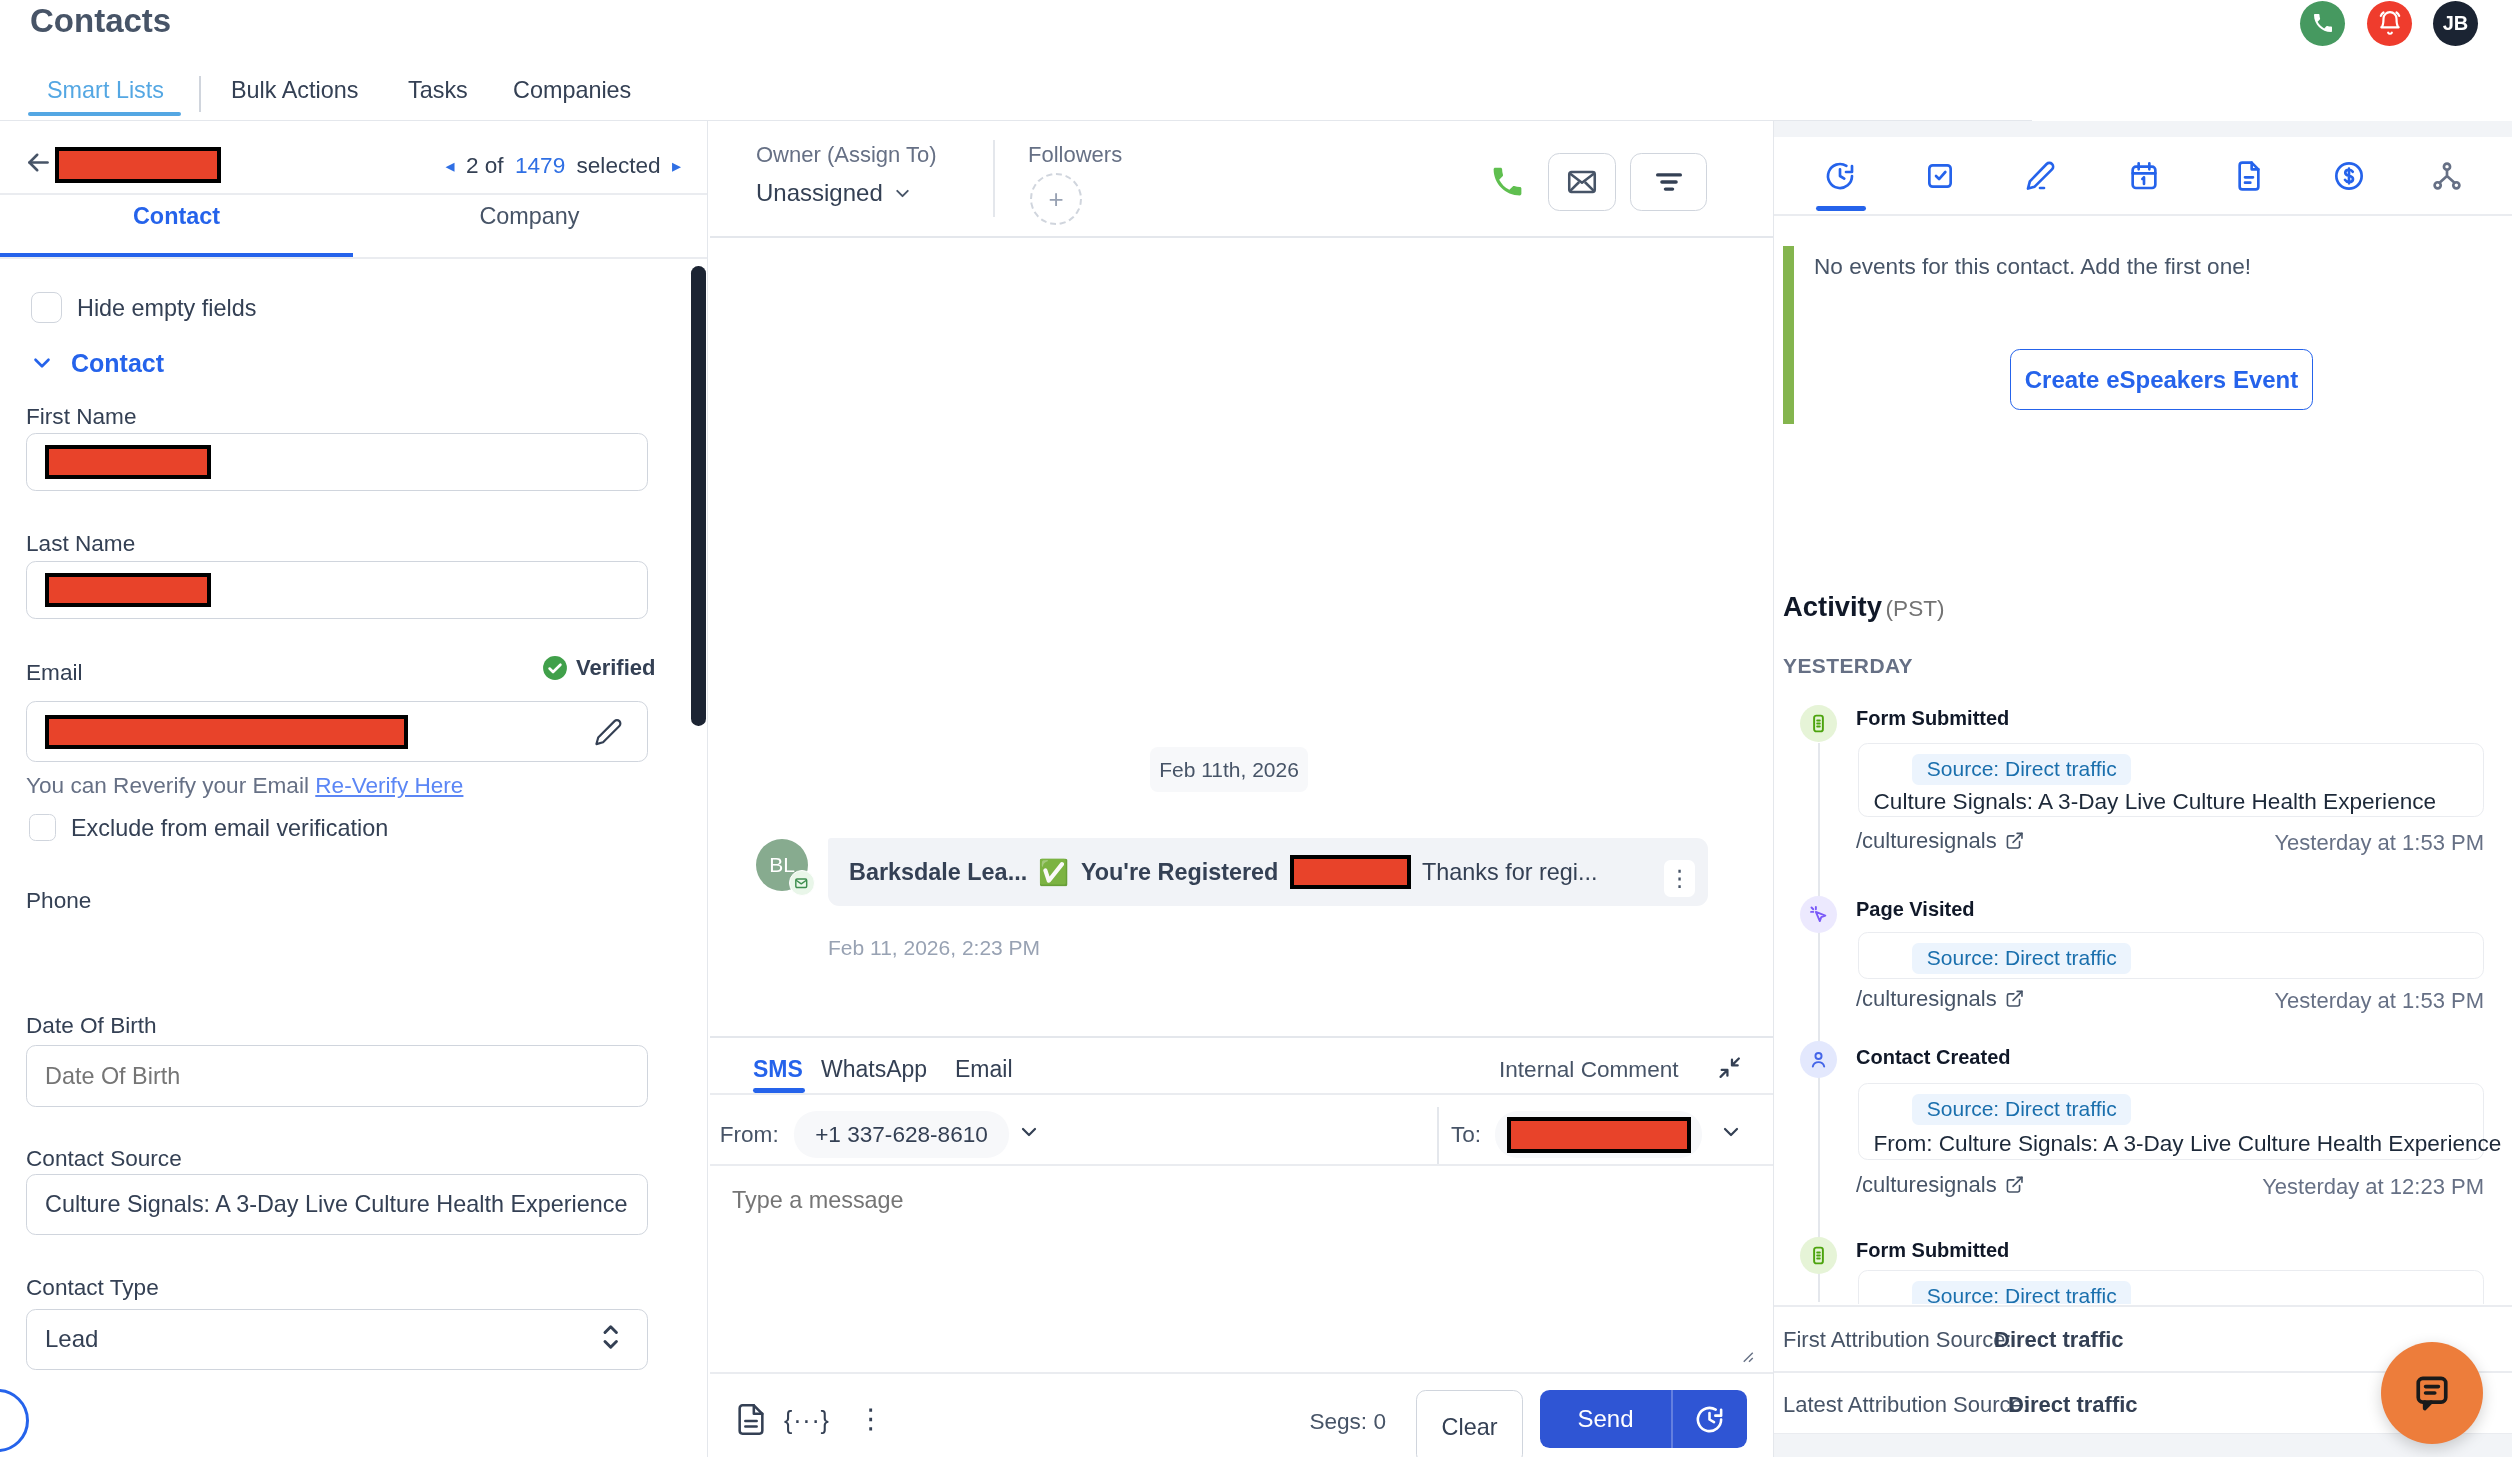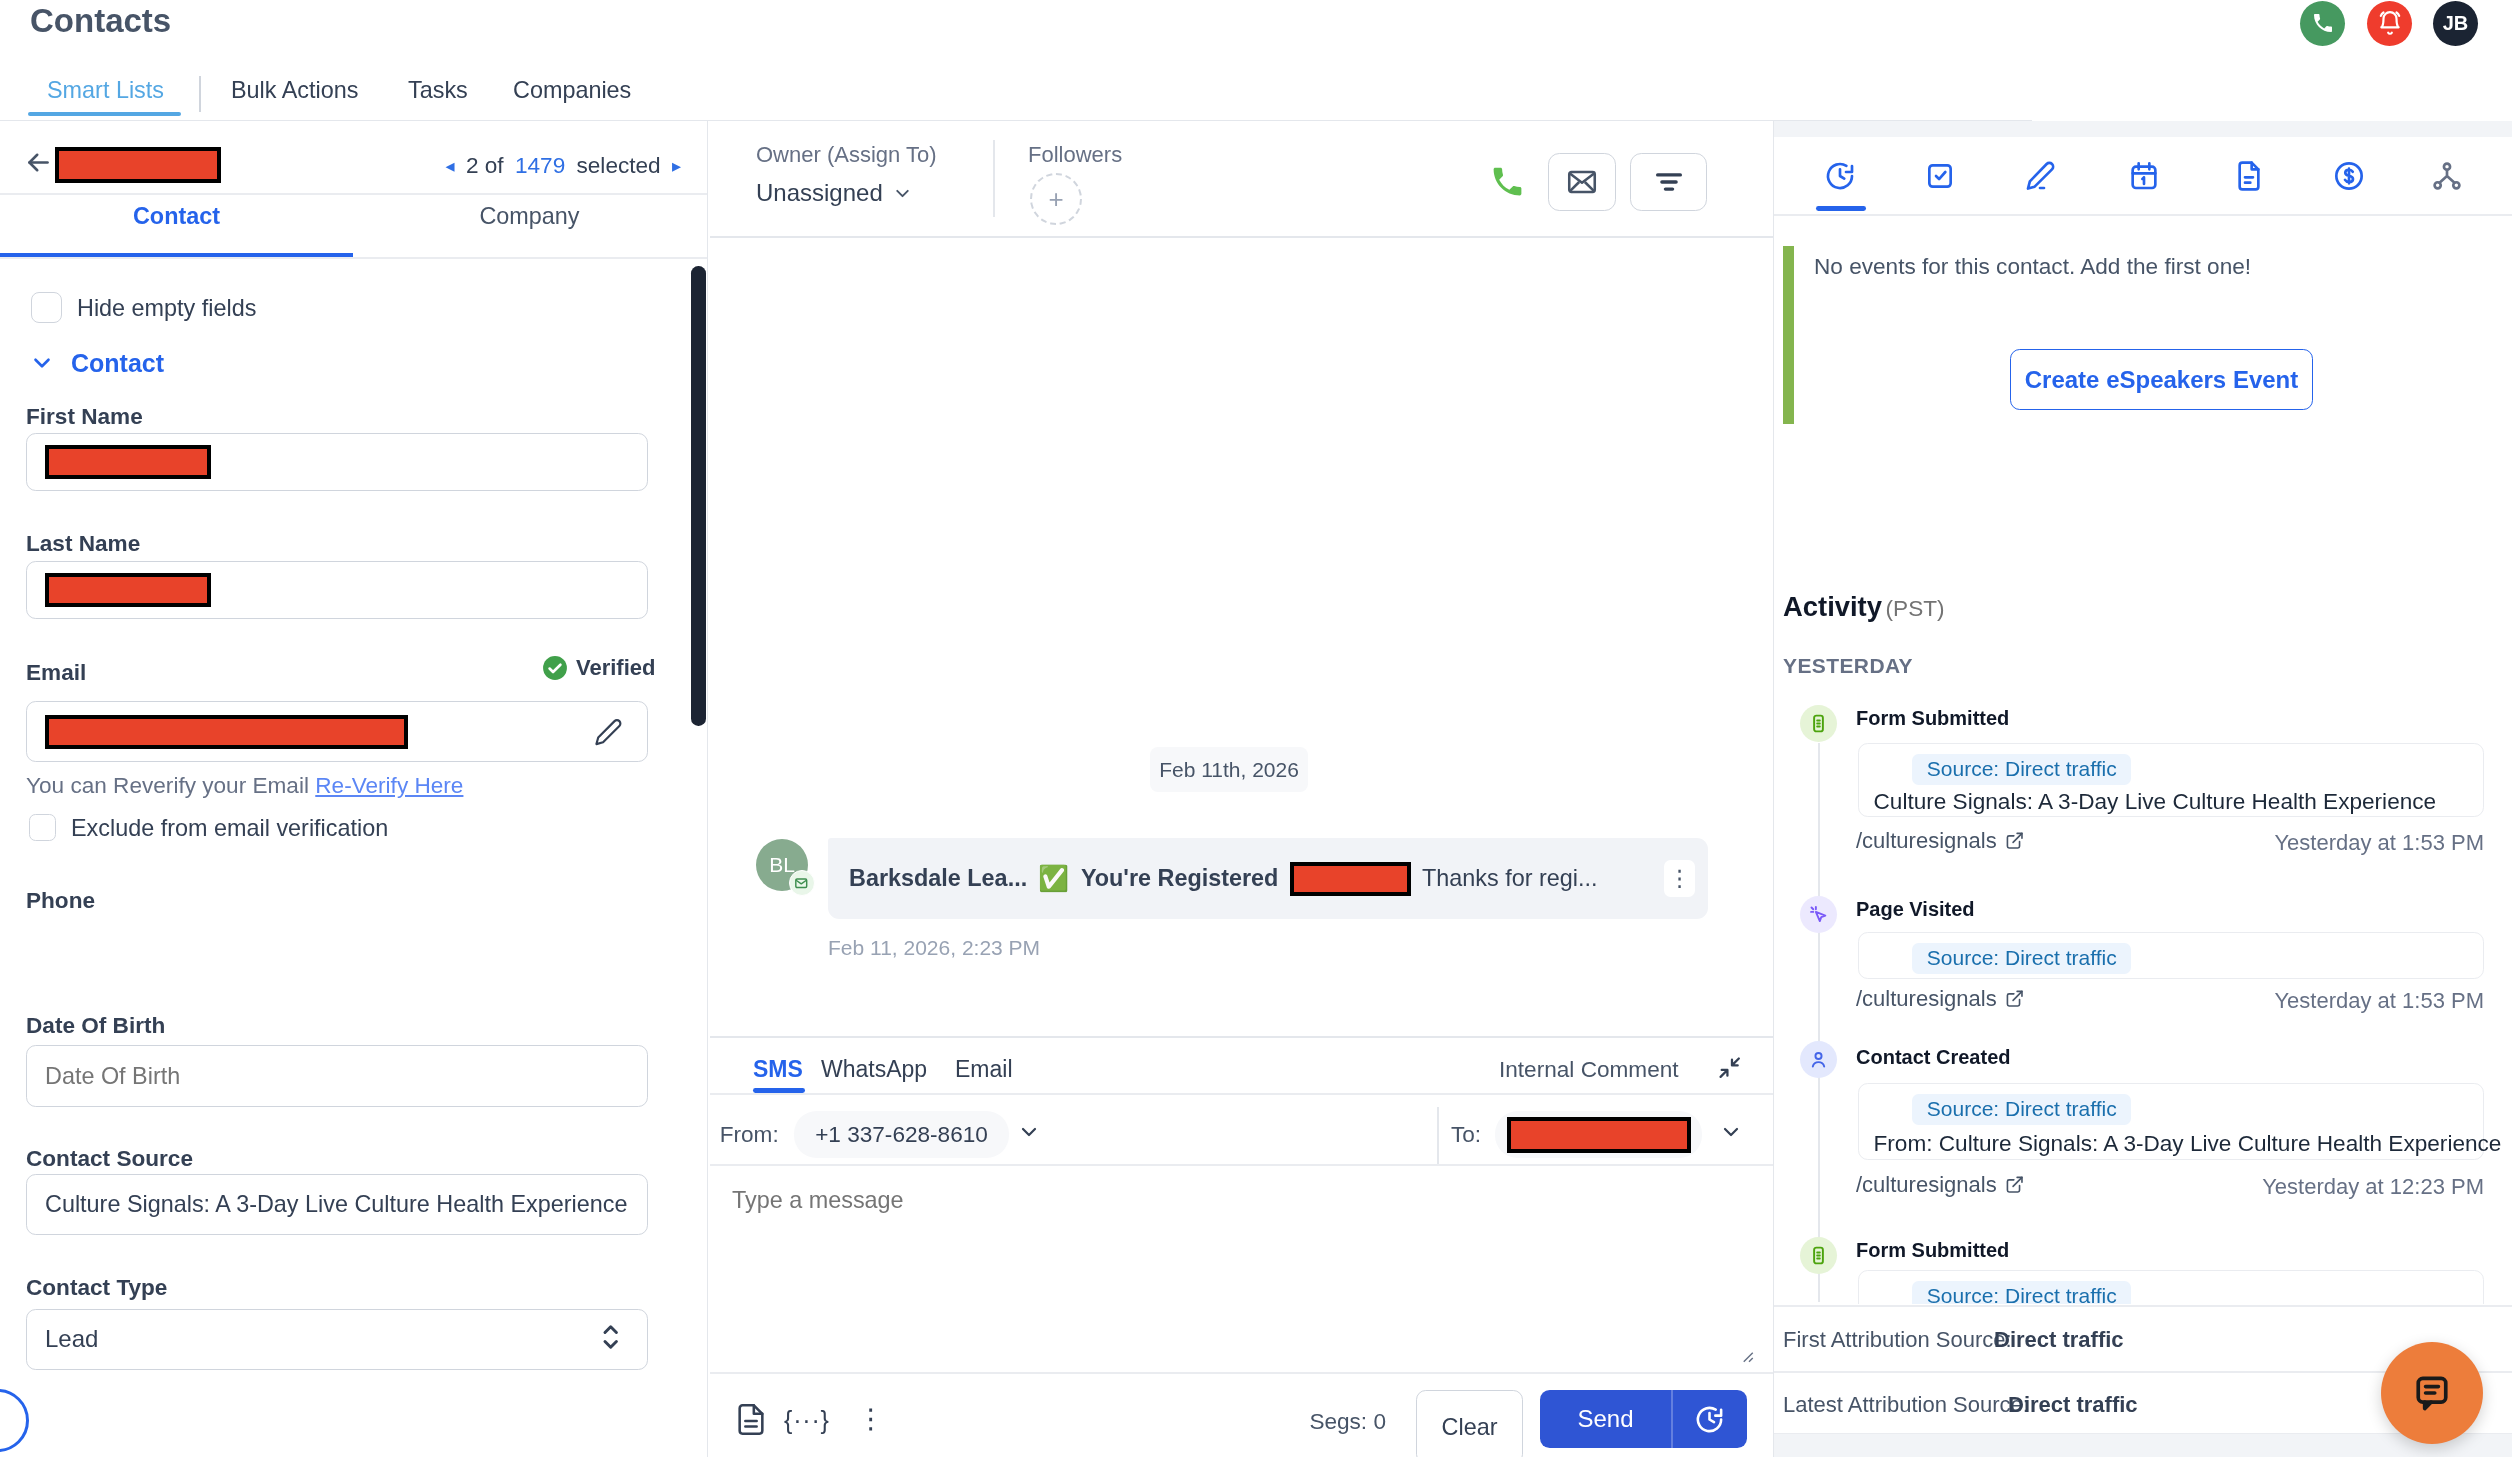--- a/index.html
+++ b/index.html
@@ -25,32 +25,32 @@
 
   .redacted { background:#e8432a; border:4.8px solid #000; }
 
   
   .lp-header-border { position:absolute; left:0; top:72px; width:100%; height:1.6px; background:#eaecf0; }
   .pag { position:absolute; right:26px; top:32px; display:flex; align-items:center; gap:11.3px; font-size:22.6px; color:#344054; }
   .lp-tab { position:absolute; top:82px; width:353px; text-align:center; font-size:23.4px; font-weight:500; }
   .lp-tab-underline { position:absolute; left:0; top:132px; width:353px; height:4.8px; background:#2563eb; }
   .lp-tabs-border { position:absolute; left:0; top:136px; width:100%; height:1.6px; background:#eaecf0; }
   .checkbox { border:1.6px solid #d0d5dd; border-radius:6.5px; background:#fff; }
-  .field-label { position:absolute; left:26px; font-size:22.6px; font-weight:700; color:#344054; }
+  .field-label { position:absolute; left:26px; font-size:22.6px; font-weight:400; color:#344054; }
   .input { position:absolute; left:26px; width:622px; border:1.6px solid #d0d5dd; border-radius:9.7px; background:#fff; }
   .pencil { position:absolute; right:24px; top:50%; transform:translateY(-50%); }
   .scroll-thumb { position:absolute; left:691px; top:145px; width:14.5px; height:460px; background:#1c2433; border-radius:7.3px; }
 
   
   .mp-h-border { position:absolute; left:0; top:115px; width:100%; height:1.6px; background:#e4e7ec; }
   .icon-btn { position:absolute; top:32px; height:58px; border:1.6px solid #d0d5dd; border-radius:11.3px; background:#fff;
     display:flex; align-items:center; justify-content:center; }
   .date-chip { position:absolute; left:440px; top:626px; width:158px; height:45px; background:#f7f8fa; border-radius:8px;
     display:flex; align-items:center; justify-content:center; font-size:21px; color:#475467; }
-  .bubble { position:absolute; left:118px; top:717px; width:880px; height:81px; background:#f1f3f7;
+  .bubble { position:absolute; left:118px; top:717px; width:880px; height:68px; background:#f1f3f7;
     border-radius:11.3px; border-top-left-radius:3.2px; display:flex; align-items:center; padding:0 48px 0 21px; gap:11.3px;
     font-size:23.4px; color:#344054; white-space:nowrap; overflow:hidden; }
   .chan-tab { position:absolute; top:935px; font-size:23px; font-weight:500; color:#344054; }
   .pill { background:#f7f8fa; border-radius:22.6px; display:flex; align-items:center; justify-content:center; }
   .toolbar-btn { display:flex; align-items:center; justify-content:center; }
 
   
   .rp-icons-border { position:absolute; left:0; top:93px; width:100%; height:1.6px; background:#eaecf0; }
   .rp-icon { position:absolute; top:39px; width:32px; height:32px; cursor:pointer; }
   .notice-bar { position:absolute; left:9px; top:125px; width:10.5px; height:178px; background:#84b54e; }

